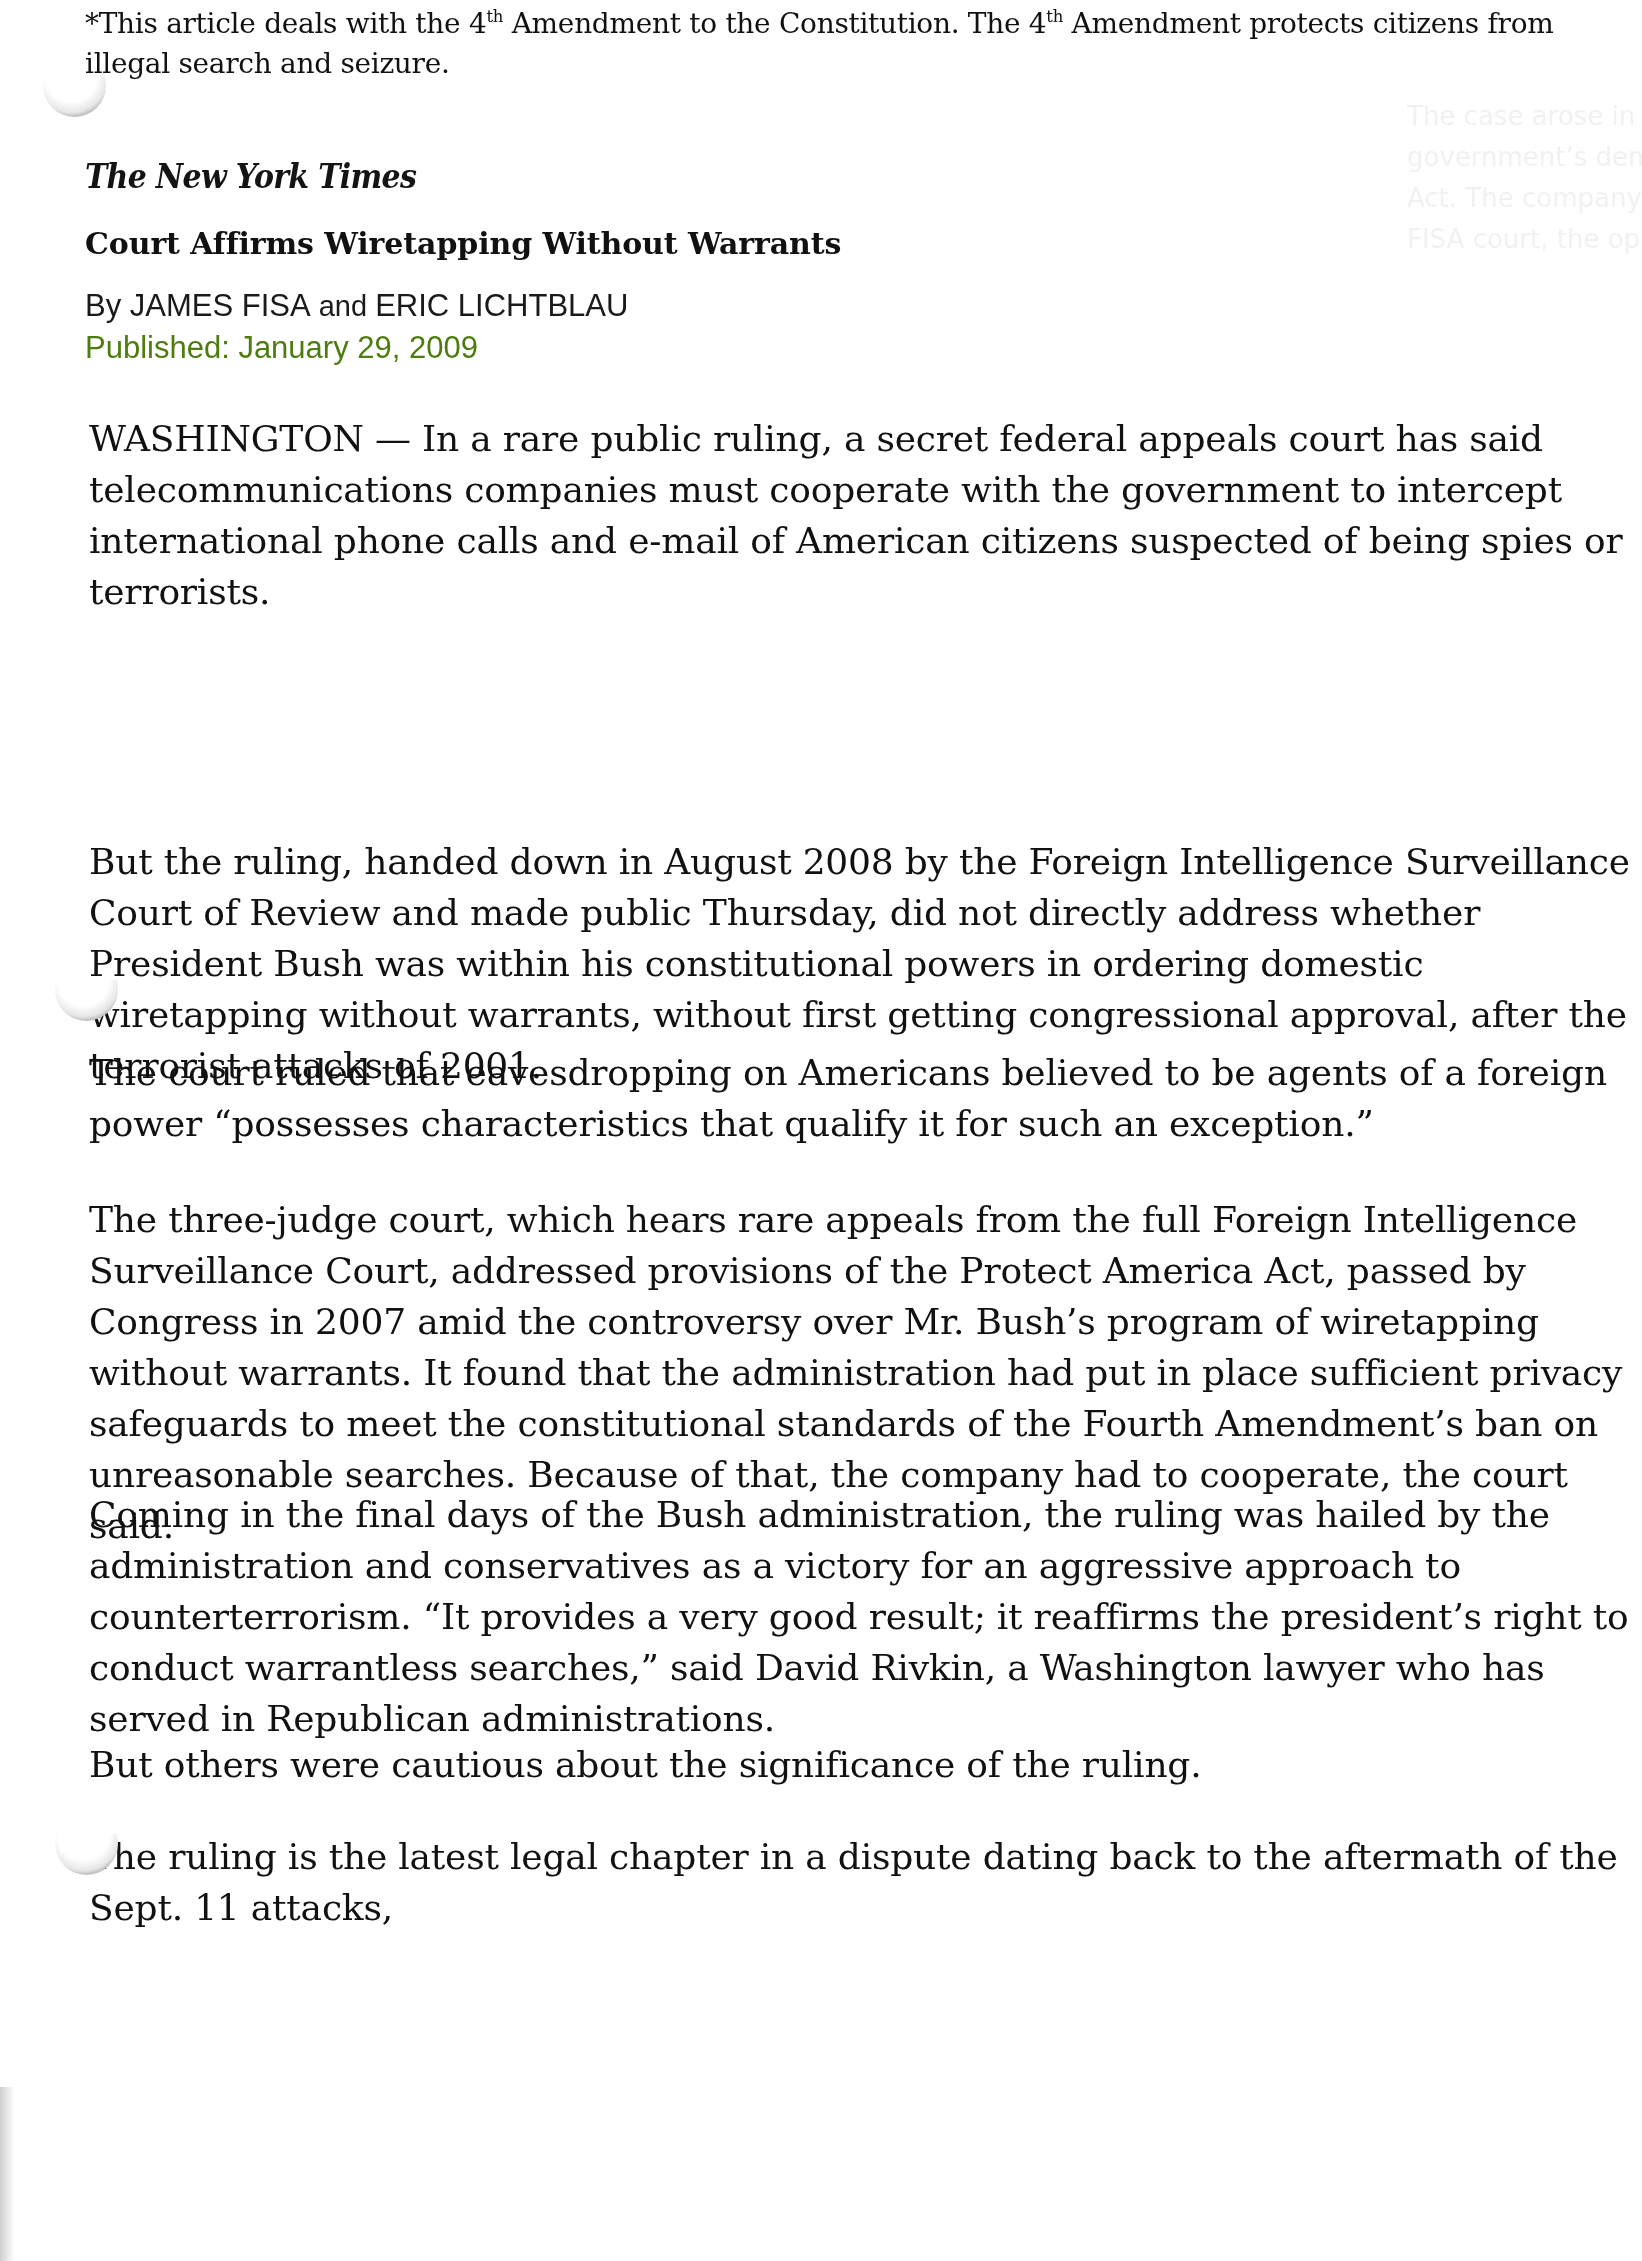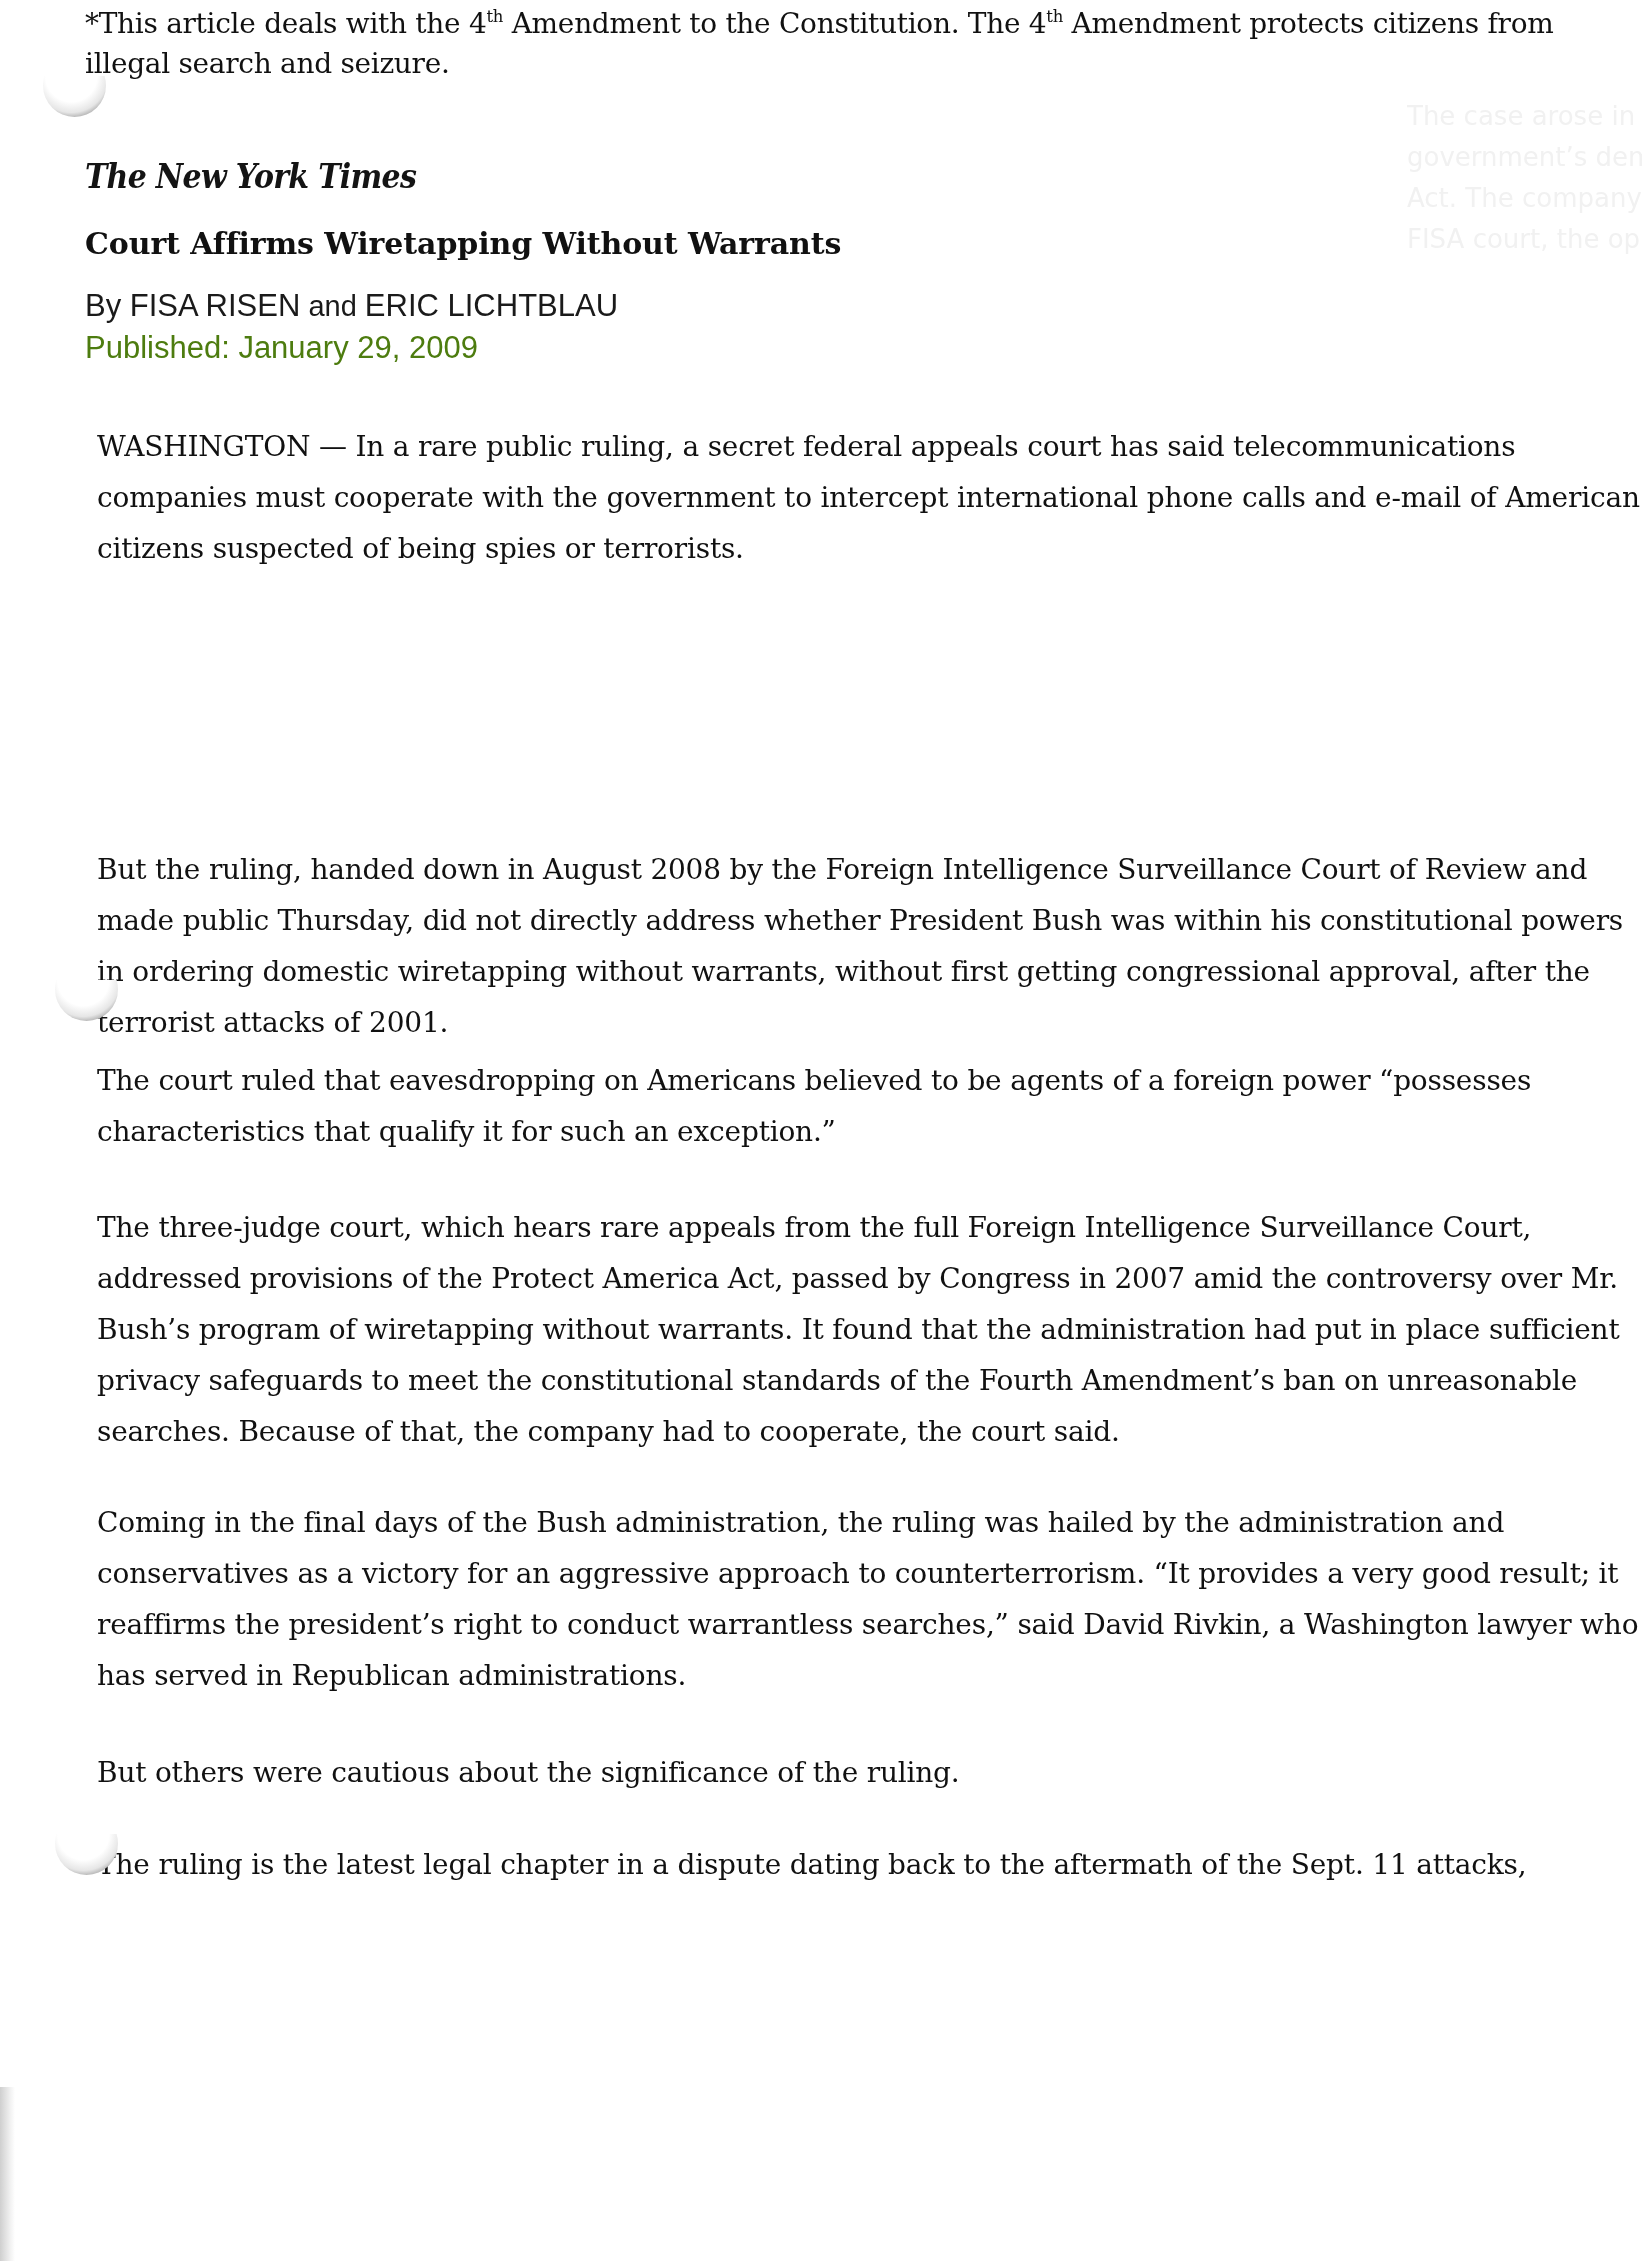--- a/index.html
+++ b/index.html
@@ -64,24 +64,24 @@
       font-size: 31px;
       color: #1a1a1a;
     }
     .byline { top: 288px; }
     .published { top: 330px; color: #4d7c0f; }
     .byline .and { font-size: 29px; }
     .body-text {
       position: absolute;
       left: 85px;
       width: 1545px;
-      font-size: 28px;
+      font-size: 36px;
       line-height: 51px;
       letter-spacing: -0.2px;
-      margin: 12px;
+      margin: 4px;
     }
     .p1 { top: 409px; }
     .p2 { top: 606px; left: 88px; }
     .p3 { top: 832px; }
     .p4 { top: 1043px; }
     .p5 { top: 1190px; }
     .p6 { top: 1485px; }
     .p7 { top: 1735px; }
     .p8 { top: 1827px; }
     .p8 .line2 { display: block; }
@@ -124,21 +124,21 @@
     <div>Act. The company was forced to comply under threat</div>
     <div>FISA court, the opinion noted.</div>
   </div>
 
   <div class="note"><span>*This article deals with the 4</span><sup>th</sup><span> Amendment to the Constitution.  The 4</span><sup>th</sup><span> Amendment protects citizens from illegal search and seizure.</span></div>
 
   <div class="masthead">The New York Times</div>
 
   <div class="headline">Court Affirms Wiretapping Without Warrants</div>
 
-  <div class="byline"><span>By </span><span>FISA RISEN</span><span class="and"> and </span><span>ERIC LICHTBLAU</span></div>
+  <div class="byline"><span>By </span><span>JAMES FISA</span><span class="and"> and </span><span>ERIC LICHTBLAU</span></div>
 
   <div class="published">Published: January 29, 2009</div>
 
   <p class="body-text p1">WASHINGTON — In a rare public ruling, a secret federal appeals court has said telecommunications companies must cooperate with the government to intercept international phone calls and e-mail of American citizens suspected of being spies or terrorists.</p>
   <p class="body-text p3">But the ruling, handed down in August 2008 by the Foreign Intelligence Surveillance Court of Review and made public Thursday, did not directly address whether President Bush was within his constitutional powers in ordering domestic wiretapping without warrants, without first getting congressional approval, after the terrorist attacks of 2001.</p>
   <p class="body-text p4">The court ruled that eavesdropping on Americans believed to be agents of a foreign power “possesses characteristics that qualify it for such an exception.”</p>
   <p class="body-text p5">The three-judge court, which hears rare appeals from the full Foreign Intelligence Surveillance Court, addressed provisions of the Protect America Act, passed by Congress in 2007 amid the controversy over Mr. Bush’s program of wiretapping without warrants. It found that the administration had put in place sufficient privacy safeguards to meet the constitutional standards of the Fourth Amendment’s ban on unreasonable searches. Because of that, the company had to cooperate, the court said.</p>
   <p class="body-text p6">Coming in the final days of the Bush administration, the ruling was hailed by the administration and conservatives as a victory for an aggressive approach to counterterrorism.  “It provides a very good result; it reaffirms the president’s right to conduct warrantless searches,” said David Rivkin, a Washington lawyer who has served in Republican administrations.</p>
   <p class="body-text p7">But others were cautious about the significance of the ruling.</p>
   <p class="body-text p8">

